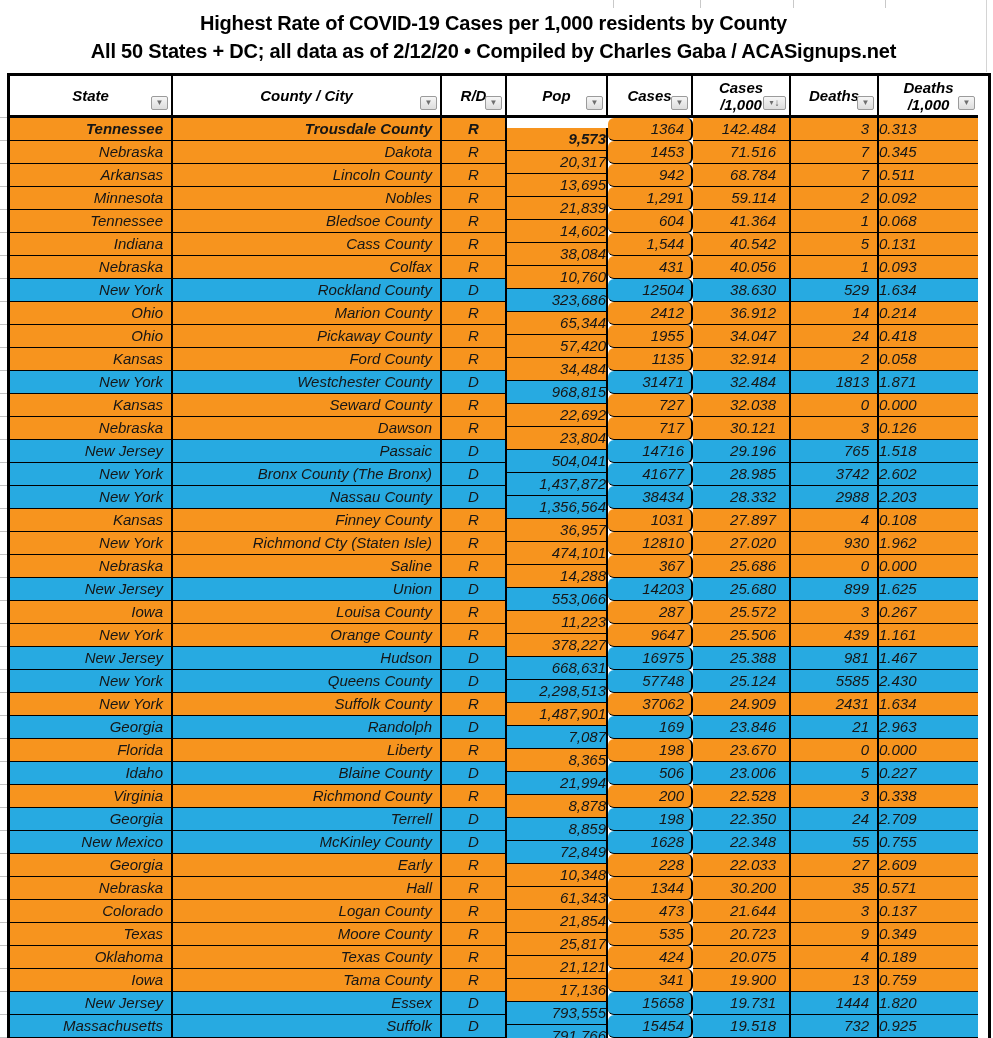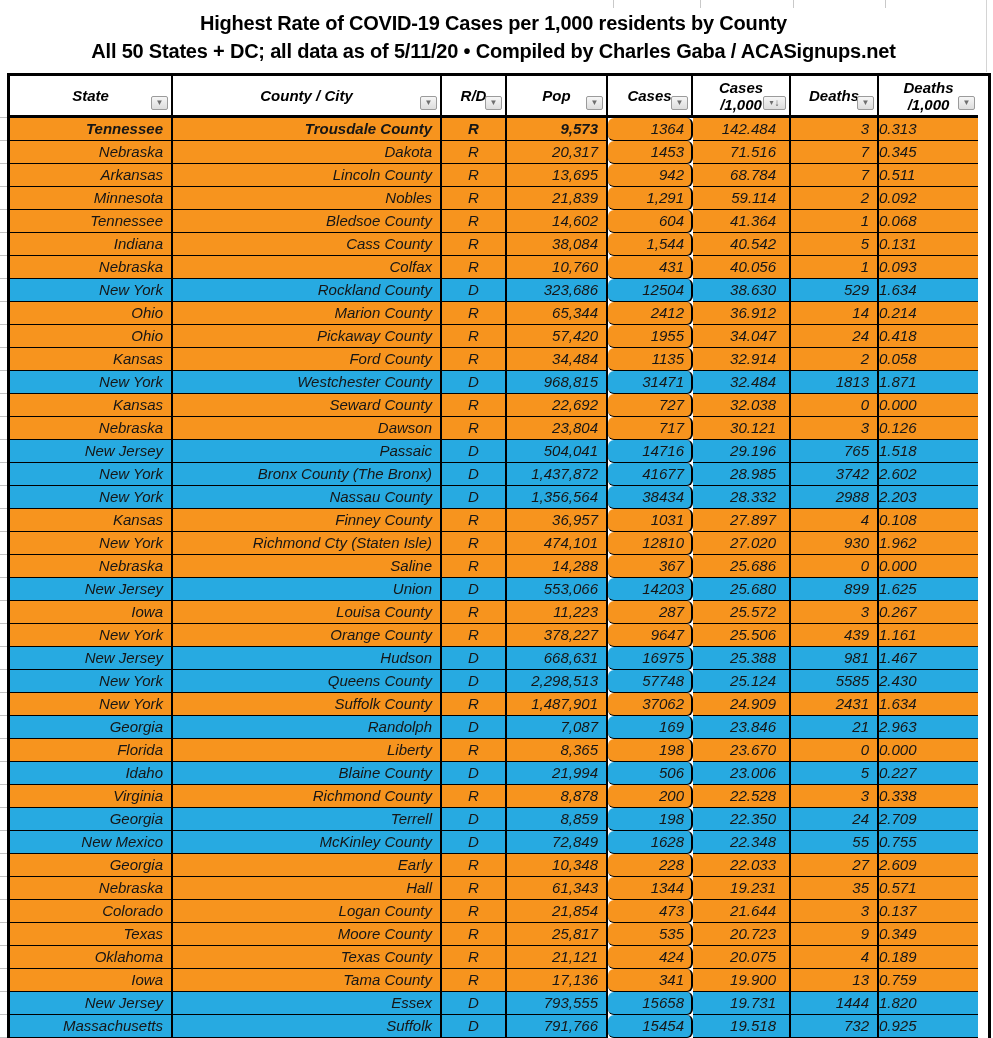--- a/index.html
+++ b/index.html
@@ -56,21 +56,21 @@
     font-size:15px; line-height:21px; color:#161616;
     overflow:hidden; white-space:nowrap;
   }
   .cell.last { border-right:none; }
   .r-row > .cell { background:var(--orange); }
   .d-row > .cell { background:var(--blue); }
 
   .col-state   { text-align:right; padding-right:8px;  }
   .col-county  { text-align:right; padding-right:8px;  }
   .col-rd      { text-align:center; }
-  .col-pop     { text-align:right; padding-right:8px;  }
+  .col-pop     { text-align:right; padding-right:0;margin-top:10px;  }
   .col-cases   { text-align:right; padding-right:7px;border-radius:6px;  }
   .col-cases1000  { text-align:right; padding-right:13px; }
   .col-deaths  { text-align:right; padding-right:8px;  }
   .col-deaths1000 { padding-right:20px; }
   .cell.bold { font-weight:bold; }
 
   
   .fbtn {
     position:absolute; right:3px; bottom:5px;
     width:17px; height:14px; box-sizing:border-box;
@@ -89,21 +89,21 @@
 <div class="left-strip"></div>
 
 <div class="grid-tick" style="left:613px"></div>
 <div class="grid-tick" style="left:700px"></div>
 <div class="grid-tick" style="left:793px"></div>
 <div class="grid-tick" style="left:885px"></div>
 <div class="grid-vline"></div>
 
 <div class="title-block">
   <div class="title-line">Highest Rate of COVID-19 Cases per 1,000 residents by County</div>
-  <div class="title-line">All 50 States + DC; all data as of 5/11/20  • Compiled by Charles Gaba / ACASignups.net</div>
+  <div class="title-line">All 50 States + DC; all data as of 2/12/20  • Compiled by Charles Gaba / ACASignups.net</div>
 </div>
 
 <div id="sheet">
     <div class="row"><div class="hcell">
         <span>State</span>
         <div class="fbtn">
           <span class="caret">▼</span>
         </div>
       </div><div class="hcell">
         <span>County / City</span>
@@ -170,20 +170,20 @@
     <div class="row d-row"><div class="cell col-state">New Jersey</div><div class="cell col-county">Hudson</div><div class="cell col-rd">D</div><div class="cell col-pop">668,631</div><div class="cell col-cases">16975</div><div class="cell col-cases1000">25.388</div><div class="cell col-deaths">981</div><div class="cell col-deaths1000 last">1.467</div></div>
     <div class="row d-row"><div class="cell col-state">New York</div><div class="cell col-county">Queens County</div><div class="cell col-rd">D</div><div class="cell col-pop">2,298,513</div><div class="cell col-cases">57748</div><div class="cell col-cases1000">25.124</div><div class="cell col-deaths">5585</div><div class="cell col-deaths1000 last">2.430</div></div>
     <div class="row r-row"><div class="cell col-state">New York</div><div class="cell col-county">Suffolk County</div><div class="cell col-rd">R</div><div class="cell col-pop">1,487,901</div><div class="cell col-cases">37062</div><div class="cell col-cases1000">24.909</div><div class="cell col-deaths">2431</div><div class="cell col-deaths1000 last">1.634</div></div>
     <div class="row d-row"><div class="cell col-state">Georgia</div><div class="cell col-county">Randolph</div><div class="cell col-rd">D</div><div class="cell col-pop">7,087</div><div class="cell col-cases">169</div><div class="cell col-cases1000">23.846</div><div class="cell col-deaths">21</div><div class="cell col-deaths1000 last">2.963</div></div>
     <div class="row r-row"><div class="cell col-state">Florida</div><div class="cell col-county">Liberty</div><div class="cell col-rd">R</div><div class="cell col-pop">8,365</div><div class="cell col-cases">198</div><div class="cell col-cases1000">23.670</div><div class="cell col-deaths">0</div><div class="cell col-deaths1000 last">0.000</div></div>
     <div class="row d-row"><div class="cell col-state">Idaho</div><div class="cell col-county">Blaine County</div><div class="cell col-rd">D</div><div class="cell col-pop">21,994</div><div class="cell col-cases">506</div><div class="cell col-cases1000">23.006</div><div class="cell col-deaths">5</div><div class="cell col-deaths1000 last">0.227</div></div>
     <div class="row r-row"><div class="cell col-state">Virginia</div><div class="cell col-county">Richmond County</div><div class="cell col-rd">R</div><div class="cell col-pop">8,878</div><div class="cell col-cases">200</div><div class="cell col-cases1000">22.528</div><div class="cell col-deaths">3</div><div class="cell col-deaths1000 last">0.338</div></div>
     <div class="row d-row"><div class="cell col-state">Georgia</div><div class="cell col-county">Terrell</div><div class="cell col-rd">D</div><div class="cell col-pop">8,859</div><div class="cell col-cases">198</div><div class="cell col-cases1000">22.350</div><div class="cell col-deaths">24</div><div class="cell col-deaths1000 last">2.709</div></div>
     <div class="row d-row"><div class="cell col-state">New Mexico</div><div class="cell col-county">McKinley County</div><div class="cell col-rd">D</div><div class="cell col-pop">72,849</div><div class="cell col-cases">1628</div><div class="cell col-cases1000">22.348</div><div class="cell col-deaths">55</div><div class="cell col-deaths1000 last">0.755</div></div>
     <div class="row r-row"><div class="cell col-state">Georgia</div><div class="cell col-county">Early</div><div class="cell col-rd">R</div><div class="cell col-pop">10,348</div><div class="cell col-cases">228</div><div class="cell col-cases1000">22.033</div><div class="cell col-deaths">27</div><div class="cell col-deaths1000 last">2.609</div></div>
-    <div class="row r-row"><div class="cell col-state">Nebraska</div><div class="cell col-county">Hall</div><div class="cell col-rd">R</div><div class="cell col-pop">61,343</div><div class="cell col-cases">1344</div><div class="cell col-cases1000">19.231</div><div class="cell col-deaths">35</div><div class="cell col-deaths1000 last">0.571</div></div>
+    <div class="row r-row"><div class="cell col-state">Nebraska</div><div class="cell col-county">Hall</div><div class="cell col-rd">R</div><div class="cell col-pop">61,343</div><div class="cell col-cases">1344</div><div class="cell col-cases1000">30.200</div><div class="cell col-deaths">35</div><div class="cell col-deaths1000 last">0.571</div></div>
     <div class="row r-row"><div class="cell col-state">Colorado</div><div class="cell col-county">Logan County</div><div class="cell col-rd">R</div><div class="cell col-pop">21,854</div><div class="cell col-cases">473</div><div class="cell col-cases1000">21.644</div><div class="cell col-deaths">3</div><div class="cell col-deaths1000 last">0.137</div></div>
     <div class="row r-row"><div class="cell col-state">Texas</div><div class="cell col-county">Moore County</div><div class="cell col-rd">R</div><div class="cell col-pop">25,817</div><div class="cell col-cases">535</div><div class="cell col-cases1000">20.723</div><div class="cell col-deaths">9</div><div class="cell col-deaths1000 last">0.349</div></div>
     <div class="row r-row"><div class="cell col-state">Oklahoma</div><div class="cell col-county">Texas County</div><div class="cell col-rd">R</div><div class="cell col-pop">21,121</div><div class="cell col-cases">424</div><div class="cell col-cases1000">20.075</div><div class="cell col-deaths">4</div><div class="cell col-deaths1000 last">0.189</div></div>
     <div class="row r-row"><div class="cell col-state">Iowa</div><div class="cell col-county">Tama County</div><div class="cell col-rd">R</div><div class="cell col-pop">17,136</div><div class="cell col-cases">341</div><div class="cell col-cases1000">19.900</div><div class="cell col-deaths">13</div><div class="cell col-deaths1000 last">0.759</div></div>
     <div class="row d-row"><div class="cell col-state">New Jersey</div><div class="cell col-county">Essex</div><div class="cell col-rd">D</div><div class="cell col-pop">793,555</div><div class="cell col-cases">15658</div><div class="cell col-cases1000">19.731</div><div class="cell col-deaths">1444</div><div class="cell col-deaths1000 last">1.820</div></div>
     <div class="row d-row"><div class="cell col-state">Massachusetts</div><div class="cell col-county">Suffolk</div><div class="cell col-rd">D</div><div class="cell col-pop">791,766</div><div class="cell col-cases">15454</div><div class="cell col-cases1000">19.518</div><div class="cell col-deaths">732</div><div class="cell col-deaths1000 last">0.925</div></div>
   </div>
 
 </body></html>

